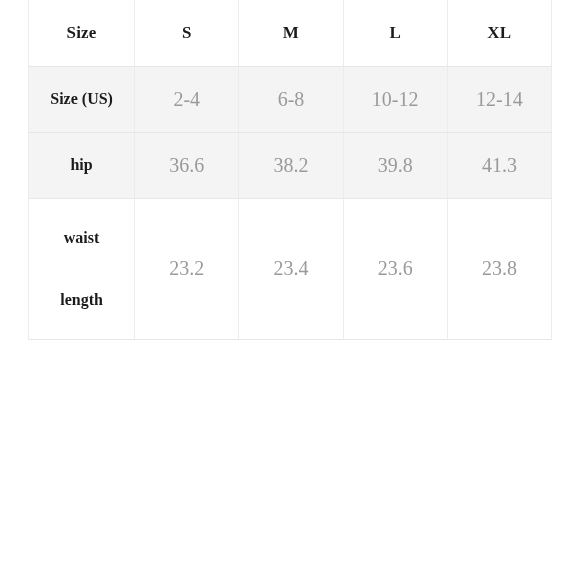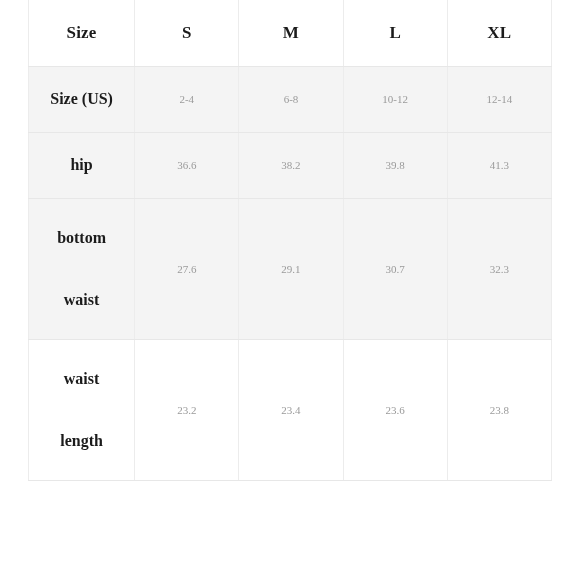--- a/index.html
+++ b/index.html
@@ -76,21 +76,21 @@
     line-height: 1.1;
   }
 
   td.row-label .wrap-label {
     display: block;
     line-height: 62px;
   }
 
   td.cell-value {
     font-weight: normal;
-    font-size: 11px;
+    font-size: 20px;
     color: #9a9a9a;
   }
 </style>
 </head>
 <body>
 
 <div id="size-chart-wrap">
   <table class="size-chart">
     <colgroup>
       <col class="label-col">
@@ -121,30 +121,20 @@
 
       <tr class="data-row shaded">
         <td class="row-label">hip</td>
         <td class="cell-value">36.6</td>
         <td class="cell-value">38.2</td>
         <td class="cell-value">39.8</td>
         <td class="cell-value">41.3</td>
       </tr>
 
 
-      <tr class="data-row shaded tall">
-        <td class="row-label">
-          <span class="wrap-label">bottom</span>
-          <span class="wrap-label">waist</span>
-        </td>
-        <td class="cell-value">27.6</td>
-        <td class="cell-value">29.1</td>
-        <td class="cell-value">30.7</td>
-        <td class="cell-value">32.3</td>
-      </tr>
 
       <tr class="data-row tall">
         <td class="row-label">
           <span class="wrap-label">waist</span>
           <span class="wrap-label">length</span>
         </td>
         <td class="cell-value">23.2</td>
         <td class="cell-value">23.4</td>
         <td class="cell-value">23.6</td>
         <td class="cell-value">23.8</td>

